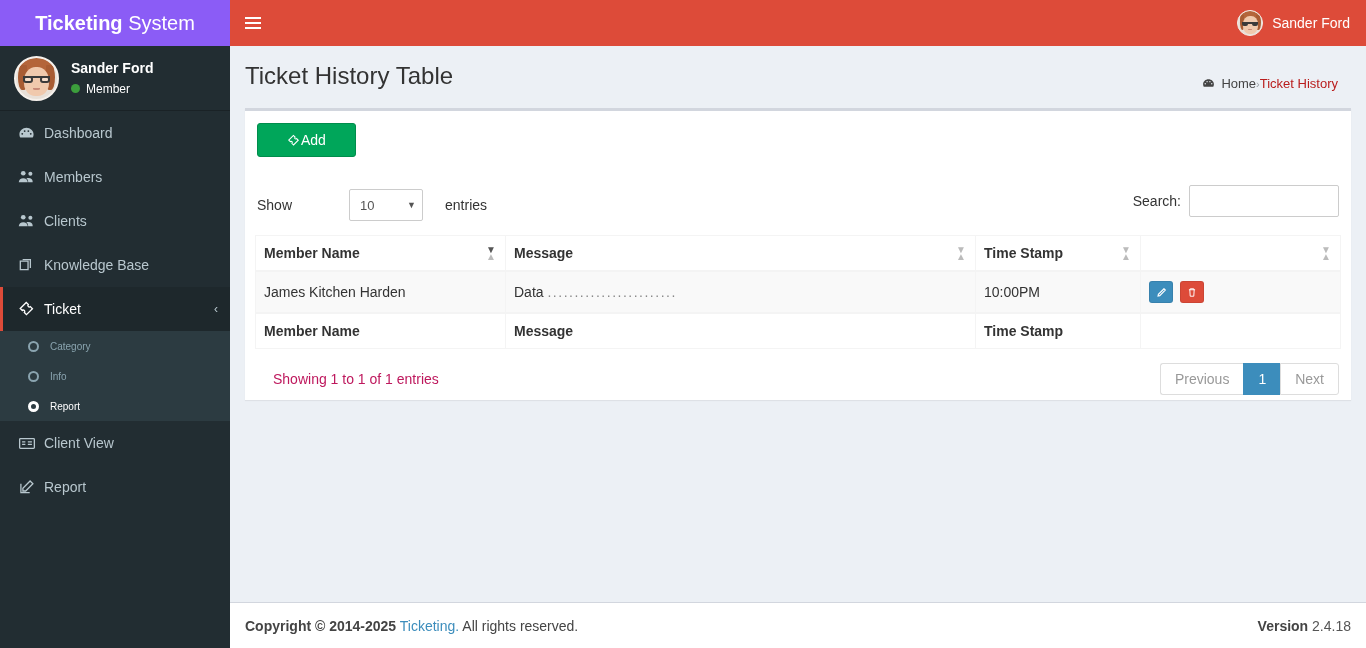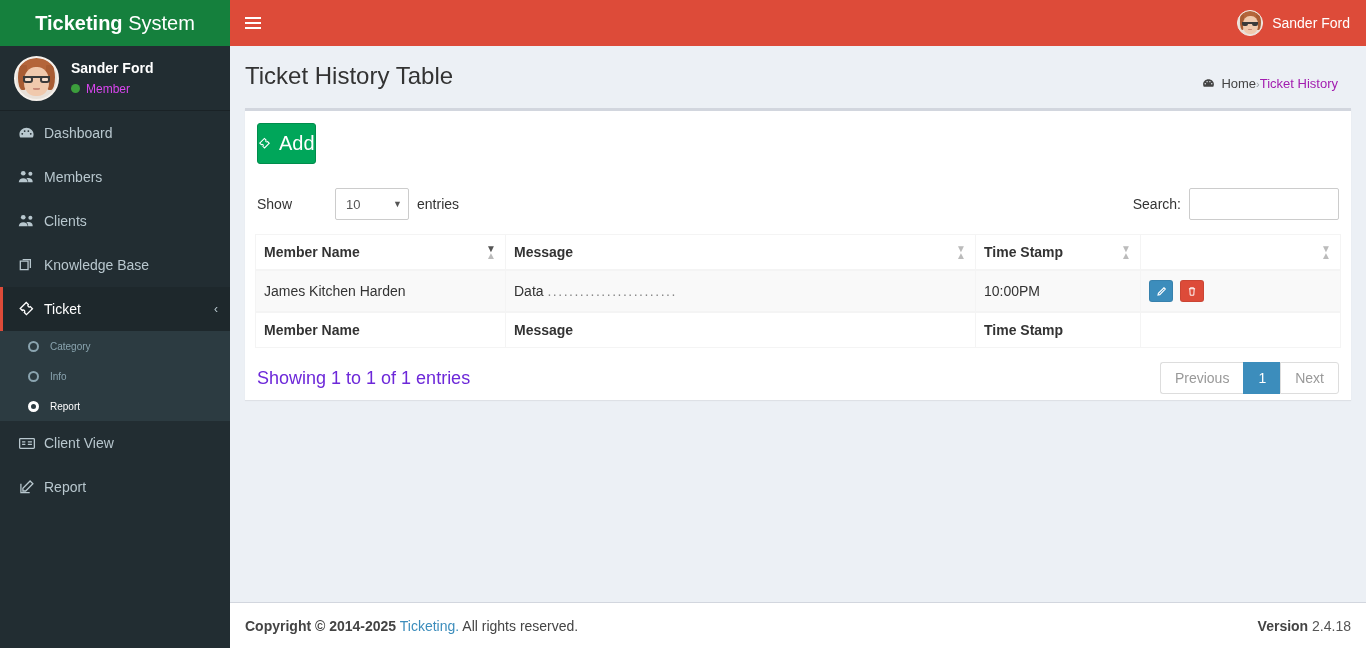--- a/index.html
+++ b/index.html
@@ -10,21 +10,21 @@
     font-family: "Liberation Sans", sans-serif;
     font-size: 14px;
     background: #ecf0f5;
   }
   .app { position: relative; width: 1366px; height: 648px; }
 
   
   .logo {
     position: absolute; left: 0; top: 0;
     width: 230px; height: 46px;
-    background: #15803d;
+    background: #8b5cf6;
     color: #fff;
     display: flex; align-items: center; justify-content: center;
     font-size: 20px; line-height: 1; text-align: right;
   }
   .logo .lg-bold { font-weight: bold; }
   .logo .lg-light { font-weight: normal; }
 
   .navbar {
     position: absolute; left: 230px; top: 0;
     width: 1136px; height: 46px;
@@ -81,21 +81,21 @@
     height: 65px;
     border-bottom: 1px solid #1a2226;
   }
   .avatar-lg {
     width: 45px; height: 45px; border-radius: 50%;
     background: #e8e0d8; border: 2px solid #f6f1ec;
     position: relative; overflow: hidden; flex: 0 0 auto;
   }
   .user-info { line-height: 1.35; }
   .user-name { color: #fff; font-weight: bold; font-size: 14px; }
-  .user-status { color: #d946ef; font-size: 12px; display: flex; align-items: center; gap: 6px; margin-top: 3px; }
+  .user-status { color: #ffffff; font-size: 12px; display: flex; align-items: center; gap: 6px; margin-top: 3px; }
   .dot-green { width: 9px; height: 9px; border-radius: 50%; background: #3c9e3c; display: inline-block; }
 
   .nav-header {
     color: #4b646f; font-size: 12px; letter-spacing: .3px;
     padding: 12px 0 12px 15px;
     background: #1a2226;
   }
   .nav-item {
     display: flex; align-items: center;
     height: 44px; padding: 0 12px 0 15px;
@@ -132,45 +132,45 @@
     display: flex; align-items: flex-start; justify-content: space-between;
     height: 56px;
   }
   .page-title { font-size: 24px; color: #333; font-weight: normal; margin: 0; line-height: 1.2; }
   .breadcrumb {
     display: flex; align-items: center; 
     font-size: 13px; color: #444; margin-top: 14px;
   }
   .breadcrumb a { color: #3c8dbc; text-decoration: none; display: flex; align-items: center; gap: 6px; }
   .breadcrumb .sep { color: #9aa0a6; font-size: 11px; }
-  .breadcrumb .cur { color: #a21caf; }
+  .breadcrumb .cur { color: #b91c1c; }
 
   .box {
     margin: 6px 15px 0 15px;
     background: #fff;
     border-top: 3px solid #d2d6de;
     box-shadow: 0 1px 1px rgba(0,0,0,.06);
     padding: 10px 10px 12px 10px;
     height: 292px;
   }
   .btn-add {
-    display: inline-flex; align-items: center; gap: 7px;
+    display: inline-flex; align-items: center; 
     background: #00a65a; color: #fff;
     border: 1px solid #008d4c;
     border-radius: 3px;
-    padding: 8px 0;
-    font-size: 20px; cursor: pointer;
+    padding: 8px 29px;
+    font-size: 14px; cursor: pointer;
     margin: 2px 0 0 2px;
   }
 
   .dt-top {
     display: flex; align-items: center; justify-content: space-between;
     margin-top: 24px; padding: 0 2px;
   }
-  .dt-length { display: flex; align-items: center; gap: 8px; font-size: 14px; color: #333; }
+  .dt-length { display: flex; align-items: center; gap: 22px; font-size: 14px; color: #333; margin-top: 8px; }
   .dt-length select {
     appearance: none; -webkit-appearance: none;
     width: 74px; height: 32px;
     border: 1px solid #ccc; border-radius: 2px;
     background: #fff; padding: 0 18px 0 10px;
     font-family: "Liberation Sans", sans-serif; font-size: 13px; color: #555;
   }
   .sel-wrap { position: relative; display: inline-block; padding-left: 35px; }
   .sel-wrap .caret {
     position: absolute; right: 7px; top: 50%; transform: translateY(-50%);
@@ -219,21 +219,21 @@
     color: #fff; font-size: 11px; cursor: pointer; vertical-align: middle;
     border: 1px solid rgba(0,0,0,.08);
   }
   .btn-edit { background: #3c8dbc; margin-right: 3px; }
   .btn-del { background: #dd4b39; }
 
   .dt-bottom {
     display: flex; align-items: center; justify-content: space-between;
     margin-top: 14px; padding: 0 2px;
   }
-  .dt-info { font-size: 18px; color: #6d28d9; }
+  .dt-info { font-size: 14px; color: #be185d; margin-left: 16px; }
   .pager { display: flex; }
   .pager .pg {
     border: 1px solid #ddd; border-right: none;
     padding: 7px 14px; font-size: 14px; color: #999;
     background: #fff; cursor: pointer;
   }
   .pager .pg:first-child { border-radius: 3px 0 0 3px; }
   .pager .pg:last-child { border-right: 1px solid #ddd; border-radius: 0 3px 3px 0; }
   .pager .pg.active { background: #3c8dbc; border-color: #3c8dbc; color: #fff; }
 

